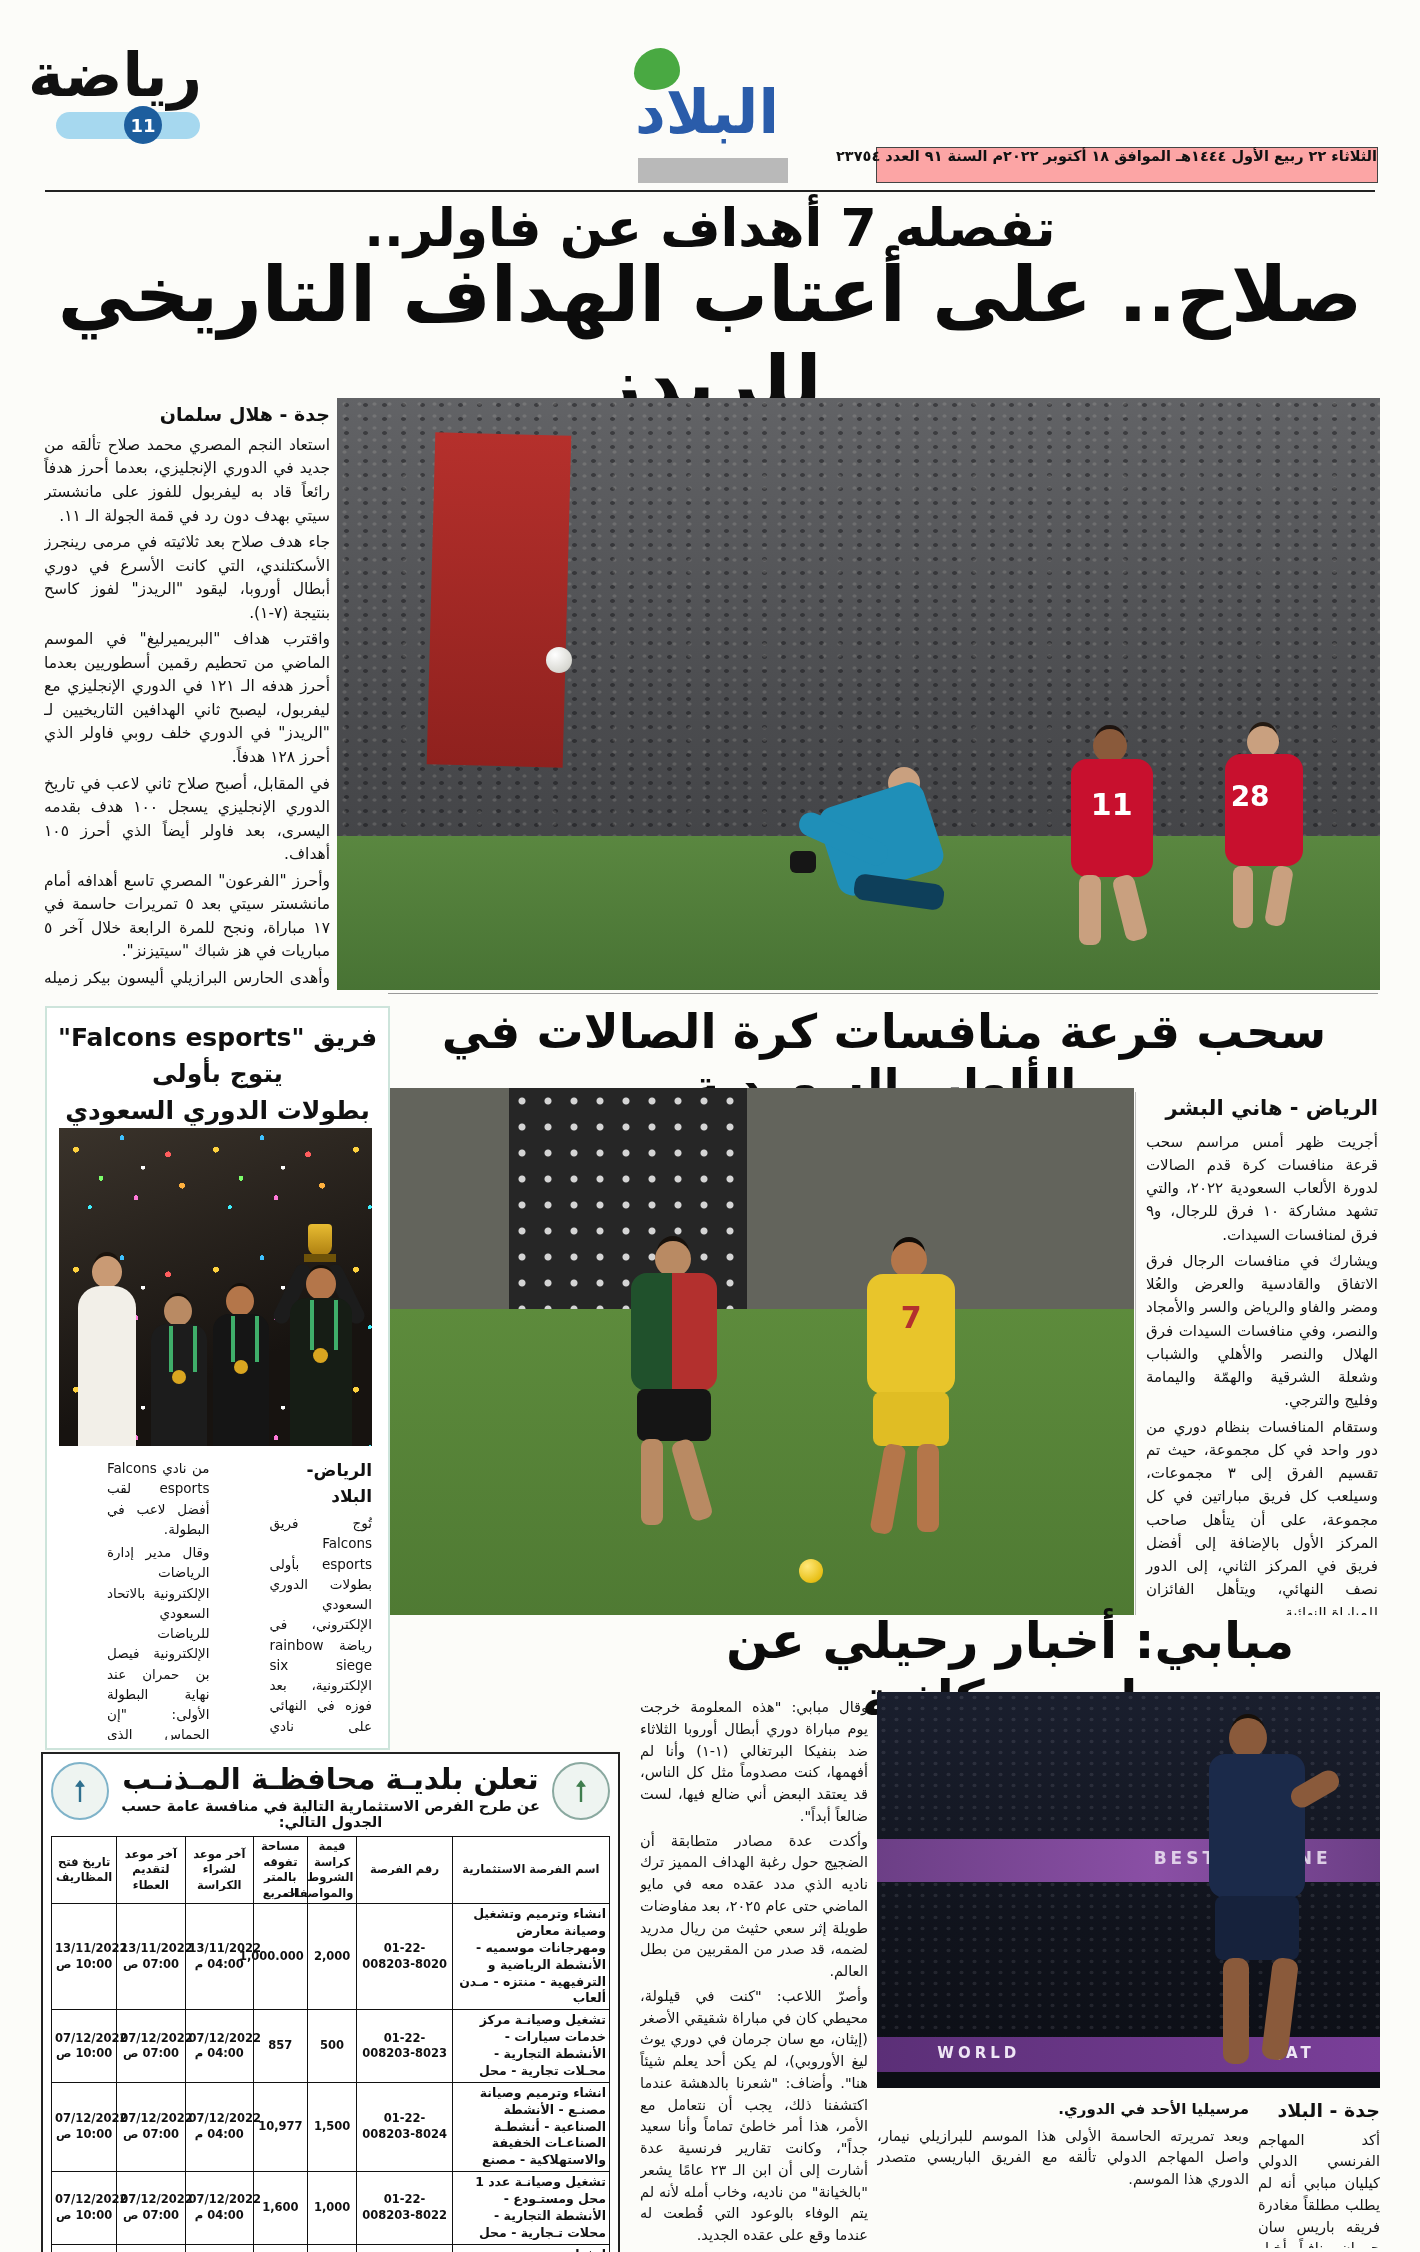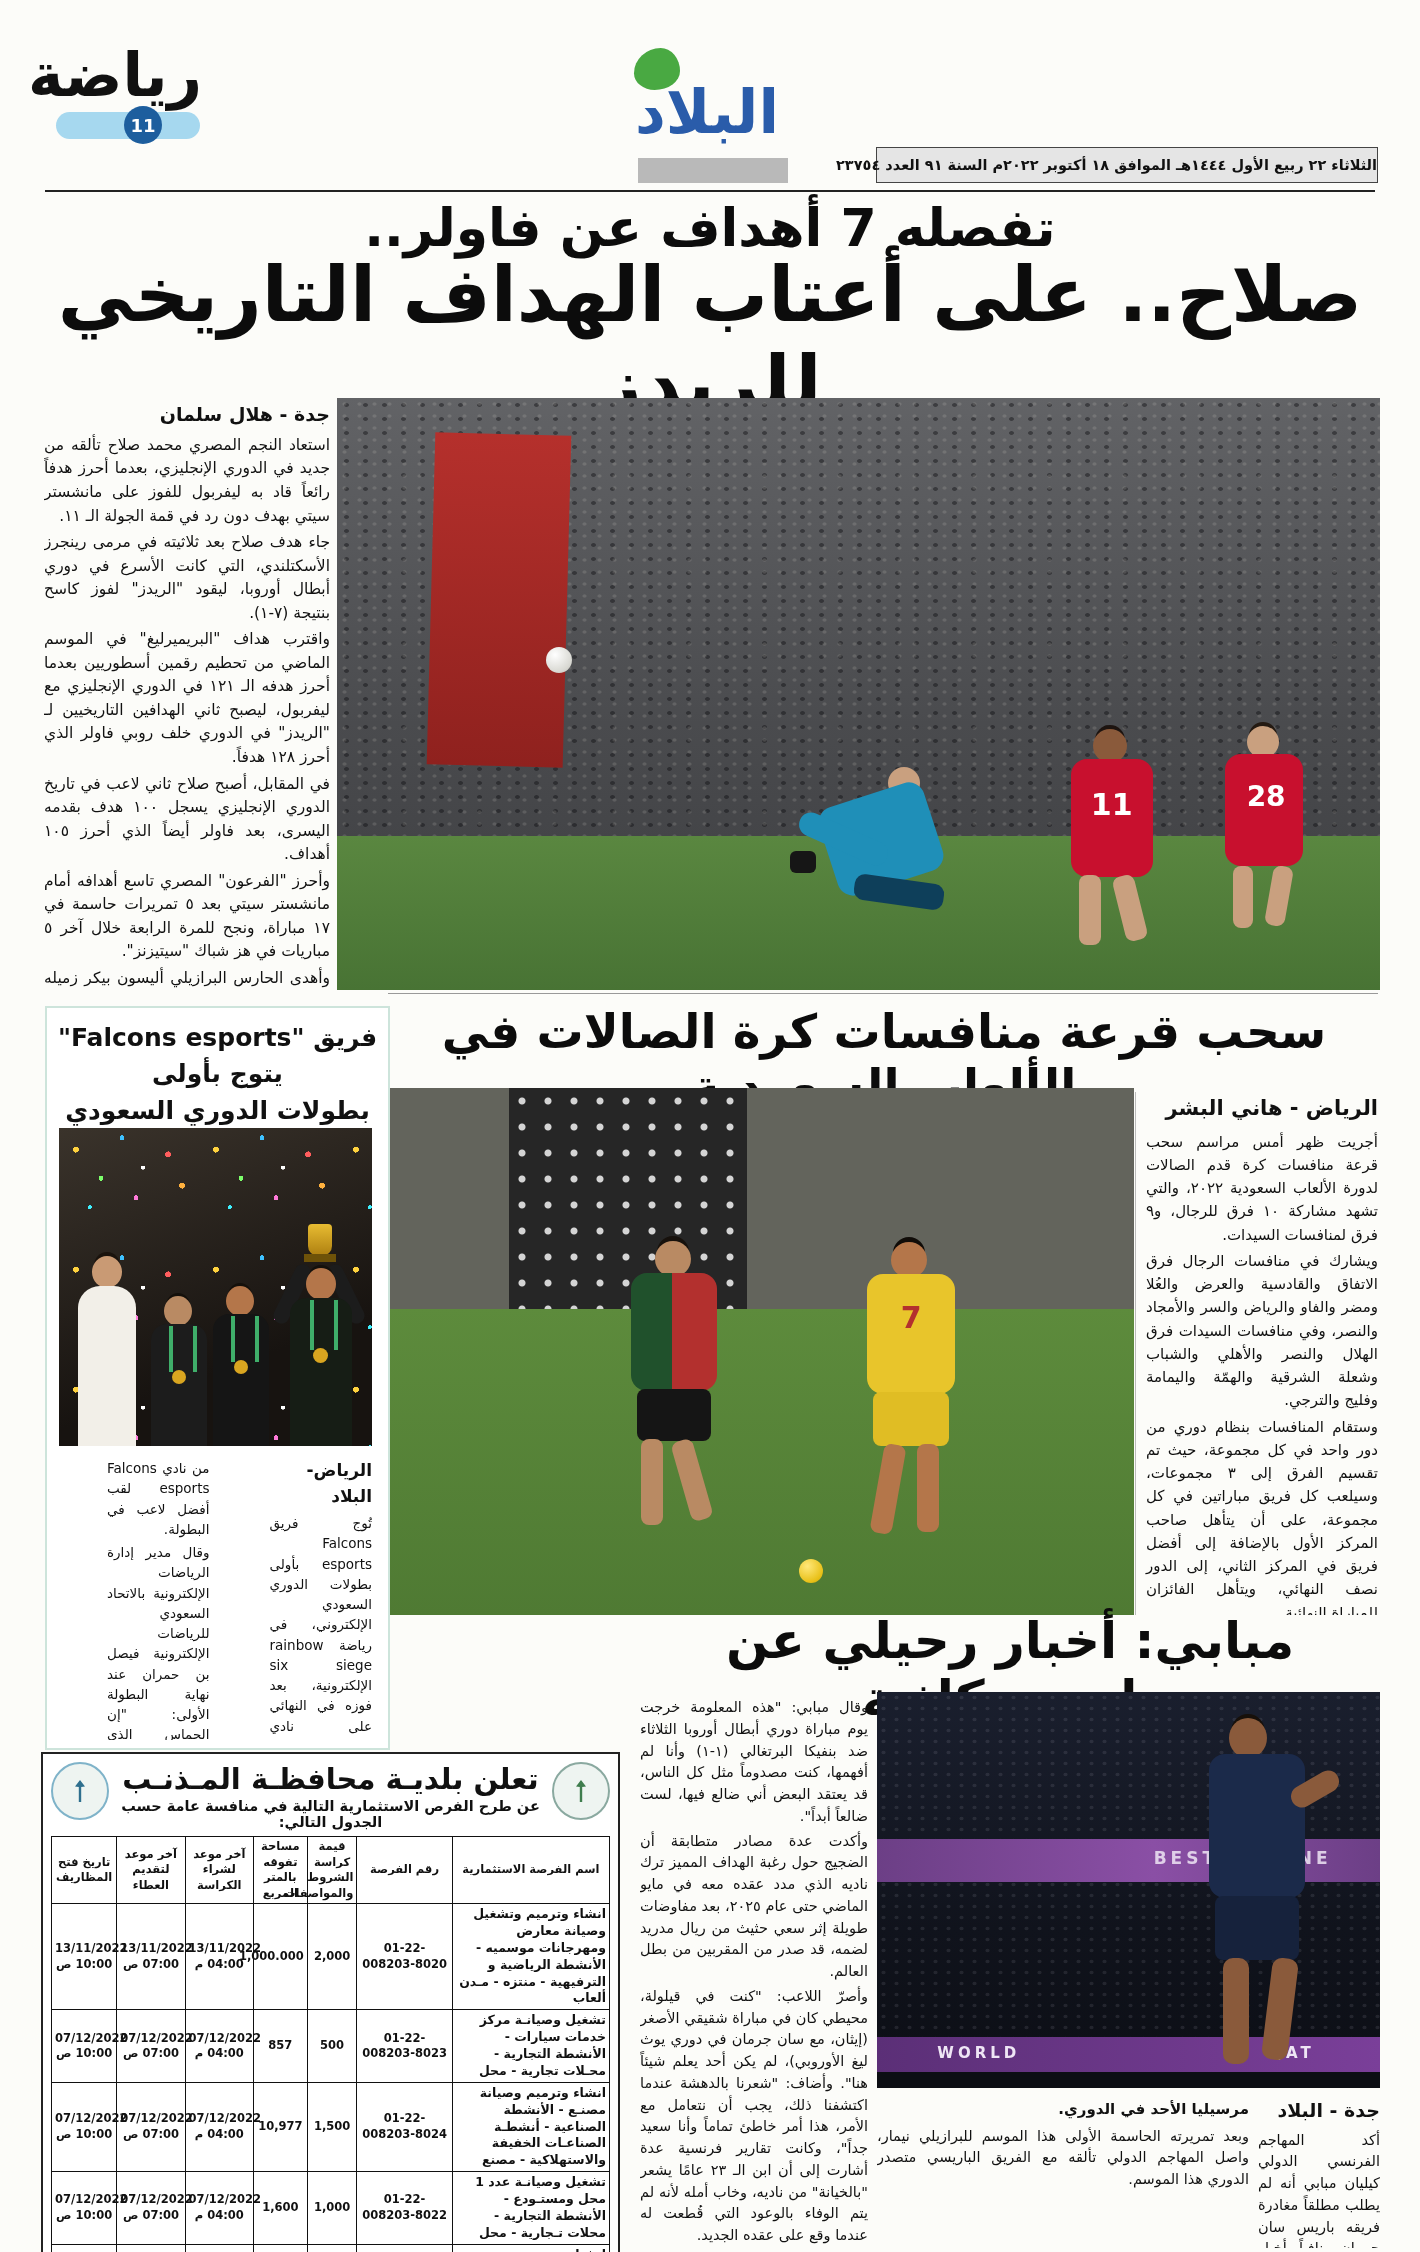--- a/index.html
+++ b/index.html
@@ -17,21 +17,21 @@
   .byline{font-weight:bold;}
   .colrule{border-left:1px solid #bbb;}
   
   .sports-label{font-size:60px;font-weight:900;}
   .badge-bar{background:#a6d8ef;border-radius:14px;}
   .badge-circle{background:#1d5e9e;border-radius:50%;color:#fff;font-weight:bold;
     display:flex;align-items:center;justify-content:center;font-size:18px;}
   .logo-text{color:#2a5caa;font-weight:900;font-size:60px;line-height:1;}
   .logo-green{background:#49a942;border-radius:58% 42% 55% 45%/60% 55% 45% 40%;}
   .logo-graybar{background:#b9b9b9;}
-  .date-box{border:1px solid #444;background:#e5e5e5;display:flex;align-items:center;}
+  .date-box{border:1px solid #444;background:#fca5a5;display:flex;}
   .date-bar{background:#2b3a8f;width:7px;height:100%;}
   .date-text{flex:1;text-align:center;font-size:14.5px;font-weight:bold;white-space:nowrap;}
   .rule{background:#222;}
   .thinrule{background:#999;}
   
   .photo{overflow:hidden;}
   .ph-salah{background:
      radial-gradient(rgba(235,230,220,.14) 1.5px,transparent 2.5px),
      radial-gradient(rgba(15,15,18,.45) 2px,transparent 3px),
      linear-gradient(180deg,#626366,#4a4b4e 55%,#3c3d40);
@@ -126,21 +126,21 @@
     <div class="abs head" style="left:36px;top:0;width:34px;height:34px;background:#8a5a3b;box-shadow:0 -6px 0 -2px #1d1410;"></div>
     <div class="abs torso" style="left:14px;top:30px;width:82px;height:118px;background:#c8102e;"></div>
     <div class="abs shirtnum" style="left:14px;top:58px;width:82px;font-size:30px;">11</div>
     <div class="abs" style="left:22px;top:146px;width:22px;height:70px;background:#c9a07f;border-radius:8px;"></div>
     <div class="abs" style="left:62px;top:146px;width:22px;height:66px;background:#c9a07f;border-radius:8px;transform:rotate(-14deg);"></div>
   </div>
 
   <div class="abs" style="left:84%;bottom:10%;width:105px;height:205px;">
     <div class="abs head" style="left:34px;top:0;width:32px;height:32px;background:#c9a07f;box-shadow:0 -6px 0 -2px #241a12;"></div>
     <div class="abs torso" style="left:12px;top:28px;width:78px;height:112px;background:#c8102e;"></div>
-    <div class="abs shirtnum" style="left:20px;top:54px;width:66px;font-size:28px;">28</div>
+    <div class="abs shirtnum" style="left:4px;top:54px;width:66px;font-size:28px;">28</div>
     <div class="abs" style="left:20px;top:140px;width:20px;height:62px;background:#c9a07f;border-radius:8px;"></div>
     <div class="abs" style="left:56px;top:140px;width:20px;height:60px;background:#c9a07f;border-radius:8px;transform:rotate(10deg);"></div>
   </div>
 </div>
 
 <div class="abs salah-col jz" style="right:1090px;top:400px;width:286px;height:590px;overflow:hidden;">
   <div class="byline">جدة - هلال سلمان</div>
   <p>استعاد النجم المصري محمد صلاح تألقه من جديد في الدوري الإنجليزي، بعدما أحرز هدفاً رائعاً قاد به ليفربول للفوز على مانشستر سيتي بهدف دون رد في قمة الجولة الـ ١١.</p>
   <p>جاء هدف صلاح بعد ثلاثيته في مرمى رينجرز الأسكتلندي، التي كانت الأسرع في دوري أبطال أوروبا، ليقود "الريدز" لفوز كاسح بنتيجة (٧-١).</p>
   <p>واقترب هداف "البريميرليغ" في الموسم الماضي من تحطيم رقمين أسطوريين بعدما أحرز هدفه الـ ١٢١ في الدوري الإنجليزي مع ليفربول، ليصبح ثاني الهدافين التاريخيين لـ "الريدز" في الدوري خلف روبي فاولر الذي أحرز ١٢٨ هدفاً.</p>

